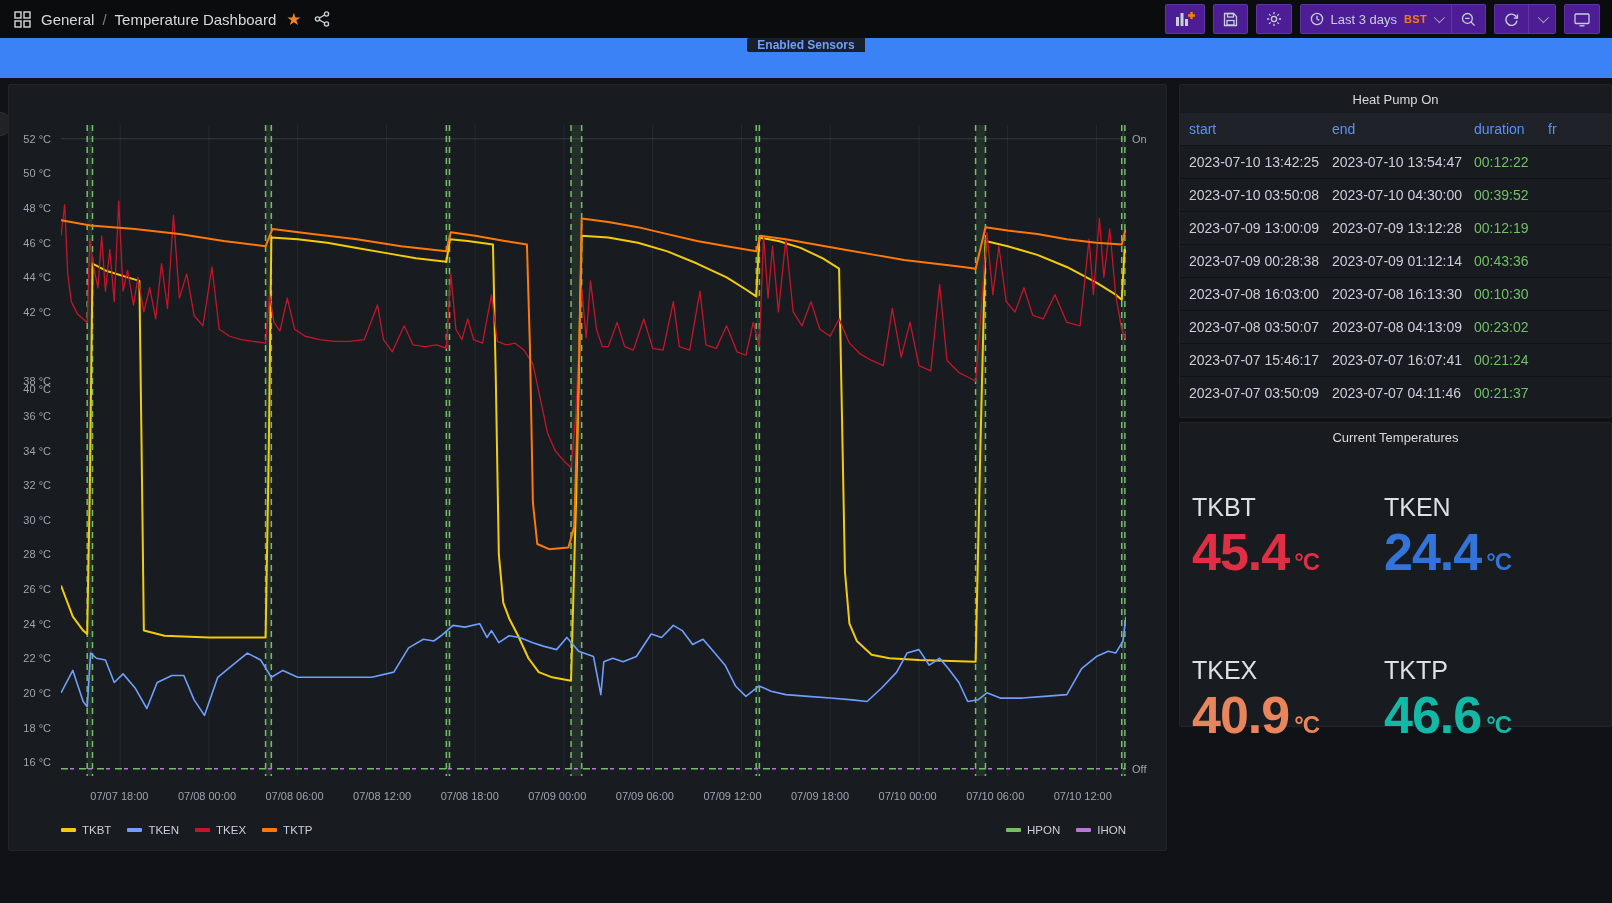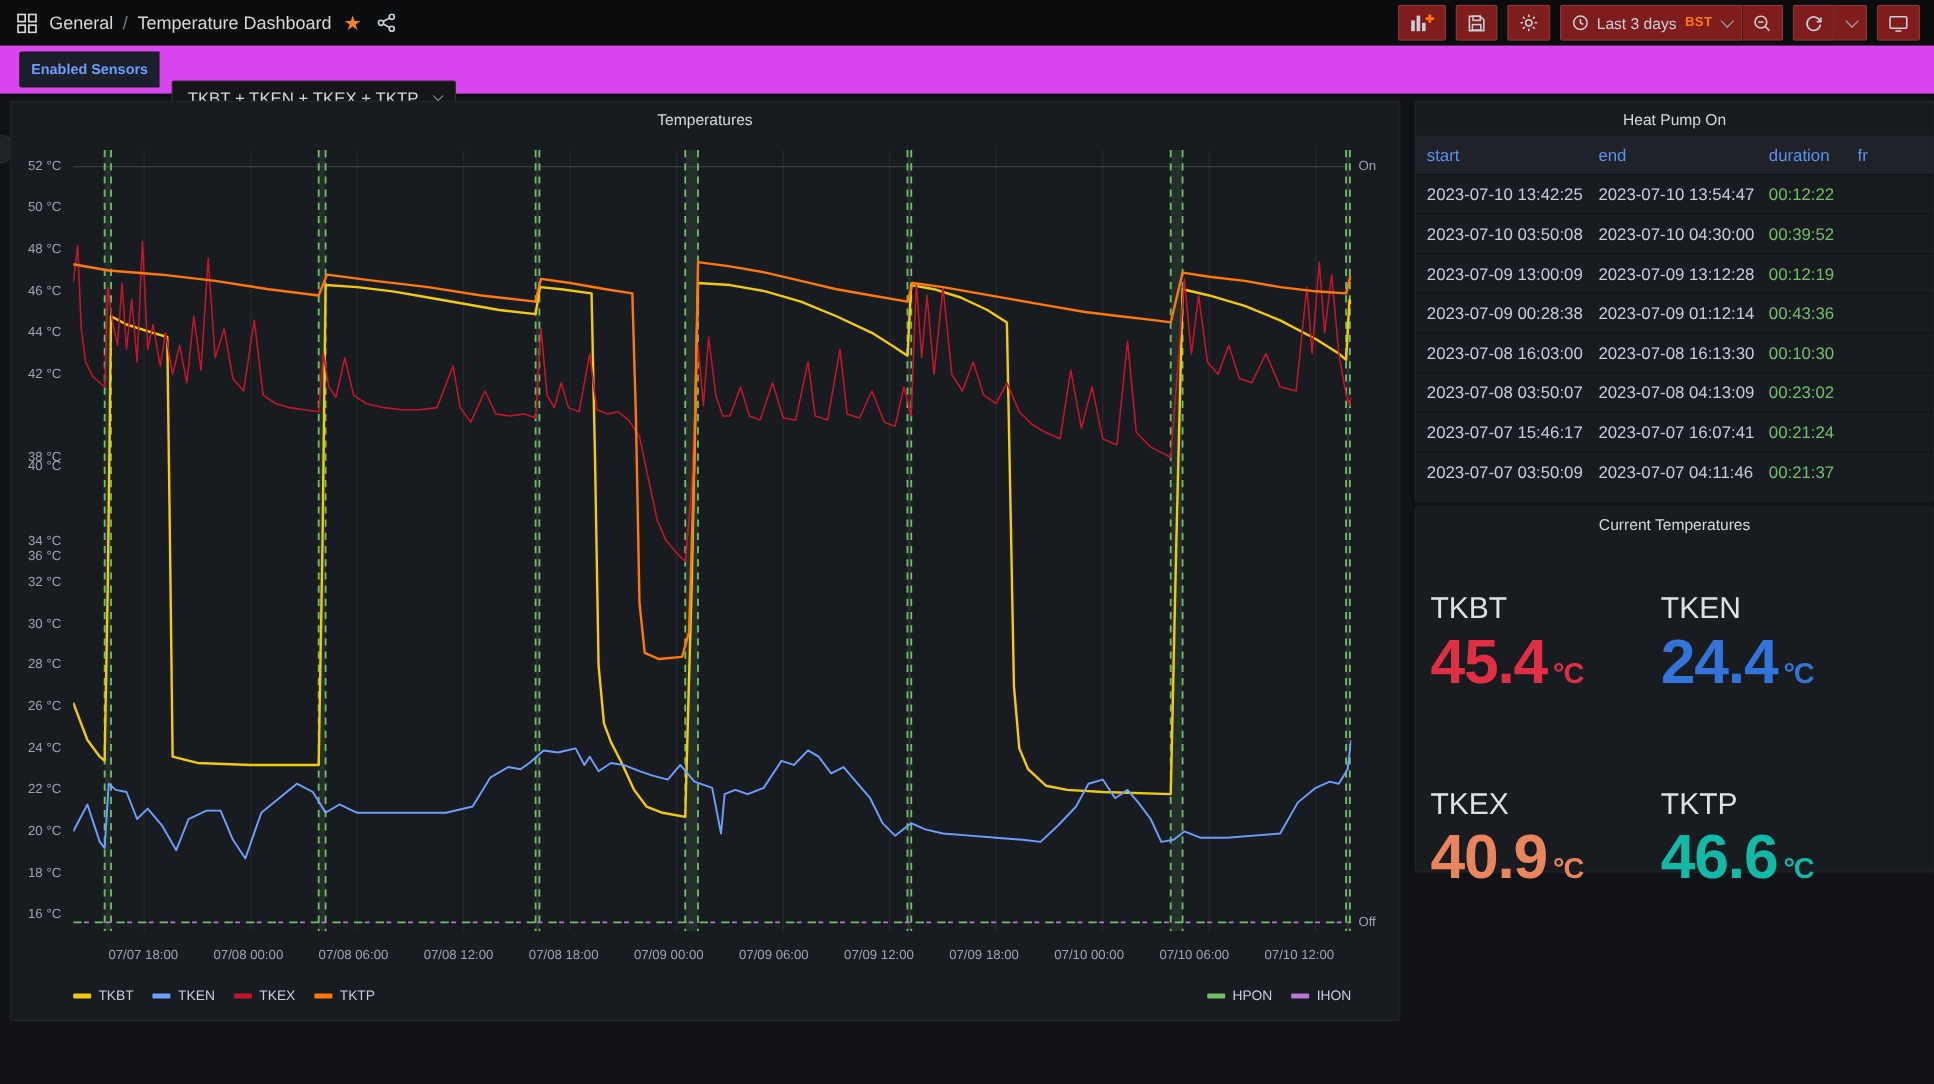--- a/index.html
+++ b/index.html
@@ -8,34 +8,34 @@
 
   
   .topnav { position:absolute; left:0; top:0; width:1612px; height:38px;
     background:#0b0c0e; display:flex; align-items:center; padding:0 12px 0 14px; }
   .crumbs { display:flex; align-items:center; gap:8px; font-size:15px; color:#d8d9da; }
   .crumbs .sep { color:#7b8087; }
   .icon-btn { display:inline-flex; align-items:center; justify-content:center; cursor:pointer; }
   .star { color:#f08229; font-size:17px; margin-left:10px; }
   .share-ic { margin-left:12px; }
   .nav-right { margin-left:auto; display:flex; align-items:center; gap:8px; }
-  .tbtn { height:30px; background:#7f1d1d; border:1px solid rgba(204,204,220,0.15);
+  .tbtn { height:30px; background:#4c1d95; border:1px solid rgba(204,204,220,0.15);
     border-radius:2px; display:flex; align-items:center; padding:0 9px; gap:7px;
     color:#c7d0d9; font-size:13px; cursor:pointer; }
   .tgroup { display:flex; }
   .tgroup .tbtn { border-radius:0; border-left-width:0; }
   .tgroup .tbtn:first-child { border-radius:2px 0 0 2px; border-left-width:1px; }
   .tgroup .tbtn:last-child { border-radius:0 2px 2px 0; }
   .bst { color:#ff780a; font-size:11px; font-weight:700; letter-spacing:.3px; }
   .chev { width:8px; height:8px; border-right:1.6px solid #9da5b0; border-bottom:1.6px solid #9da5b0;
     transform:rotate(45deg) translateY(-2px); display:inline-block; }
 
   
   .submenu { position:absolute; left:0; top:38px; width:1612px; height:40px;
-    background:#d946ef; display:flex; align-items:center; padding:0 16px; gap:0; }
+    background:#3b82f6; display:flex; align-items:center; padding:0 16px; gap:0;flex-direction:column; }
   .var-label { height:30px; background:#1a1f29; color:#6e9fff; font-size:12px; font-weight:700;
     display:flex; align-items:center; padding:0 10px; border-radius:2px 0 0 2px; }
   .var-value { height:30px; margin-left:10px; background:#141619; border:1px solid #2f3338;
     color:#d8d9da; font-size:14px; display:flex; align-items:center; gap:10px;
     padding:0 12px; border-radius:2px; cursor:pointer;margin-top:47px; }
   .var-value .chev { transform:rotate(45deg) translateY(-3px) scale(.8); }
 
   .sidenotch { position:absolute; left:-12px; top:112px; width:24px; height:24px; border-radius:50%;
     background:#202226; border:1px solid #2c3235; }
 
@@ -173,32 +173,31 @@
 <div class="submenu">
   <span class="var-label">Enabled Sensors</span>
   <span class="var-value">
     <span>TKBT + TKEN + TKEX + TKTP</span>
     <span class="chev"></span>
   </span>
 </div>
 <div class="sidenotch"></div>
 
 <div class="panel" id="chart-panel">
-  <div class="panel-title">Temperatures</div>
   <div class="chart-body">
     <div class="y-axis">
         <div class="tick" style="top: 2.12766%;">52 °C</div>
         <div class="tick" style="top: 7.44681%;">50 °C</div>
         <div class="tick" style="top: 12.766%;">48 °C</div>
         <div class="tick" style="top: 18.0851%;">46 °C</div>
         <div class="tick" style="top: 23.4043%;">44 °C</div>
         <div class="tick" style="top: 28.7234%;">42 °C</div>
         <div class="tick" style="top: 34.0426%; margin-top: 42px;">40 °C</div>
         <div class="tick" style="top: 39.3617%;">38 °C</div>
-        <div class="tick" style="top: 44.6809%; margin-top: 48px;">36 °C</div>
+        <div class="tick" style="top: 44.6809%;">36 °C</div>
         <div class="tick" style="top: 50%;">34 °C</div>
         <div class="tick" style="top: 55.3191%;">32 °C</div>
         <div class="tick" style="top: 60.6383%;">30 °C</div>
         <div class="tick" style="top: 65.9574%;">28 °C</div>
         <div class="tick" style="top: 71.2766%;">26 °C</div>
         <div class="tick" style="top: 76.5957%;">24 °C</div>
         <div class="tick" style="top: 81.9149%;">22 °C</div>
         <div class="tick" style="top: 87.234%;">20 °C</div>
         <div class="tick" style="top: 92.5532%;">18 °C</div>
         <div class="tick" style="top: 97.8723%;">16 °C</div>

